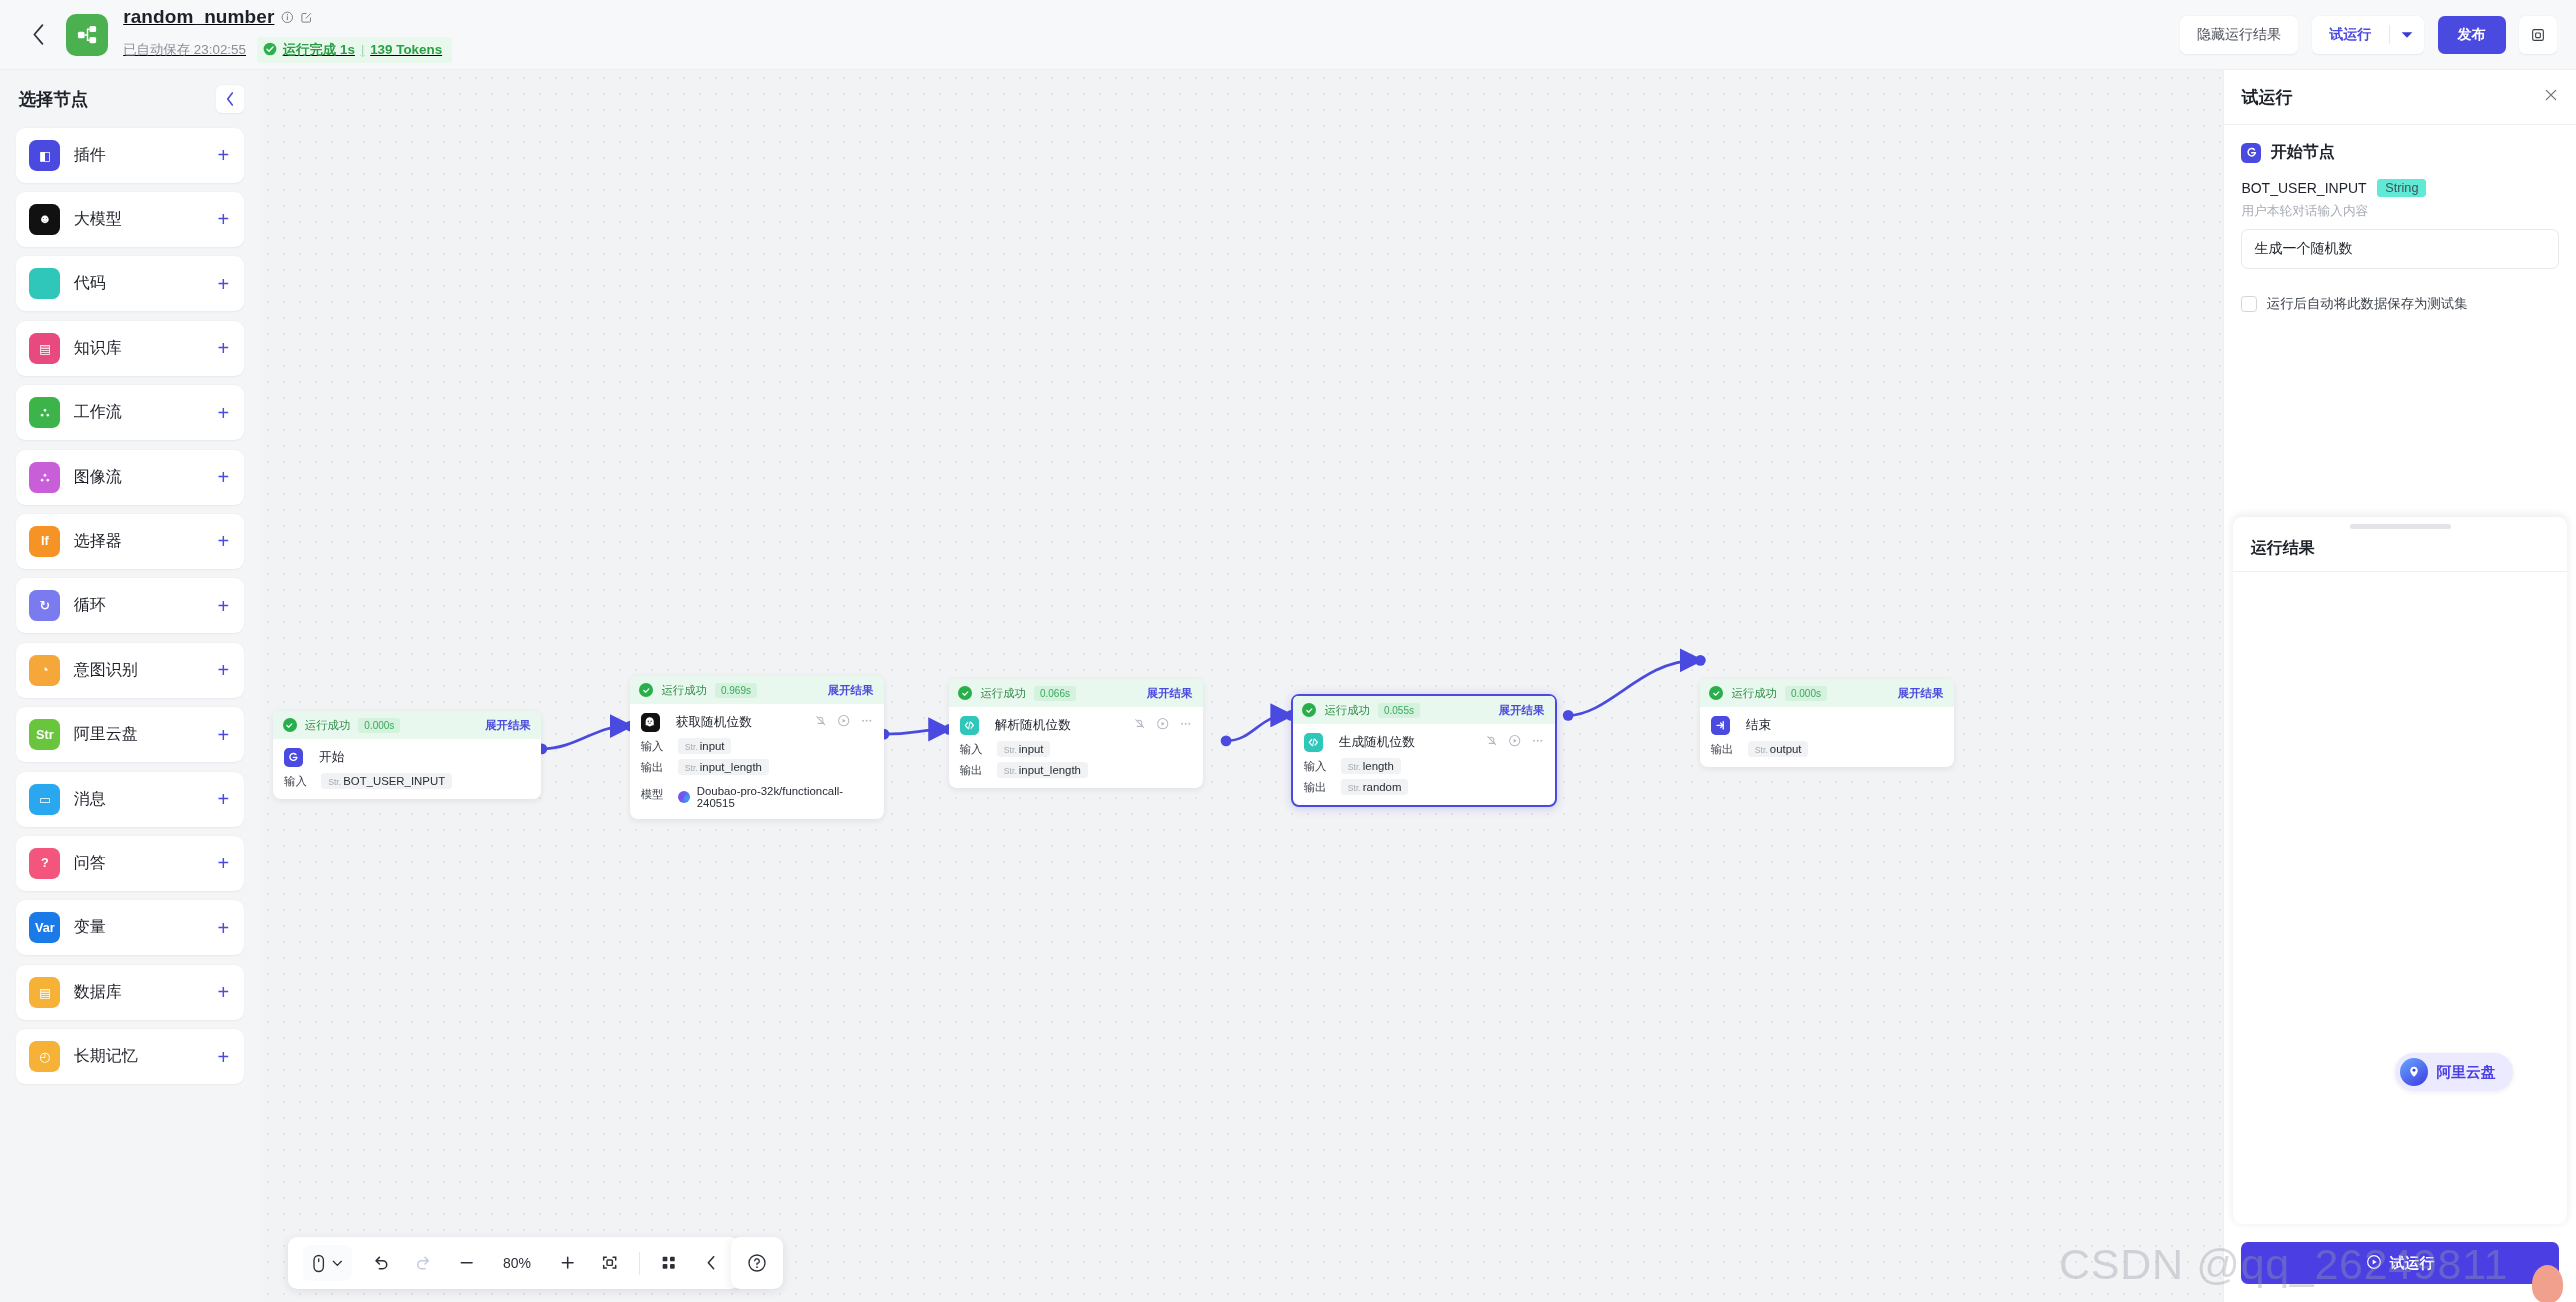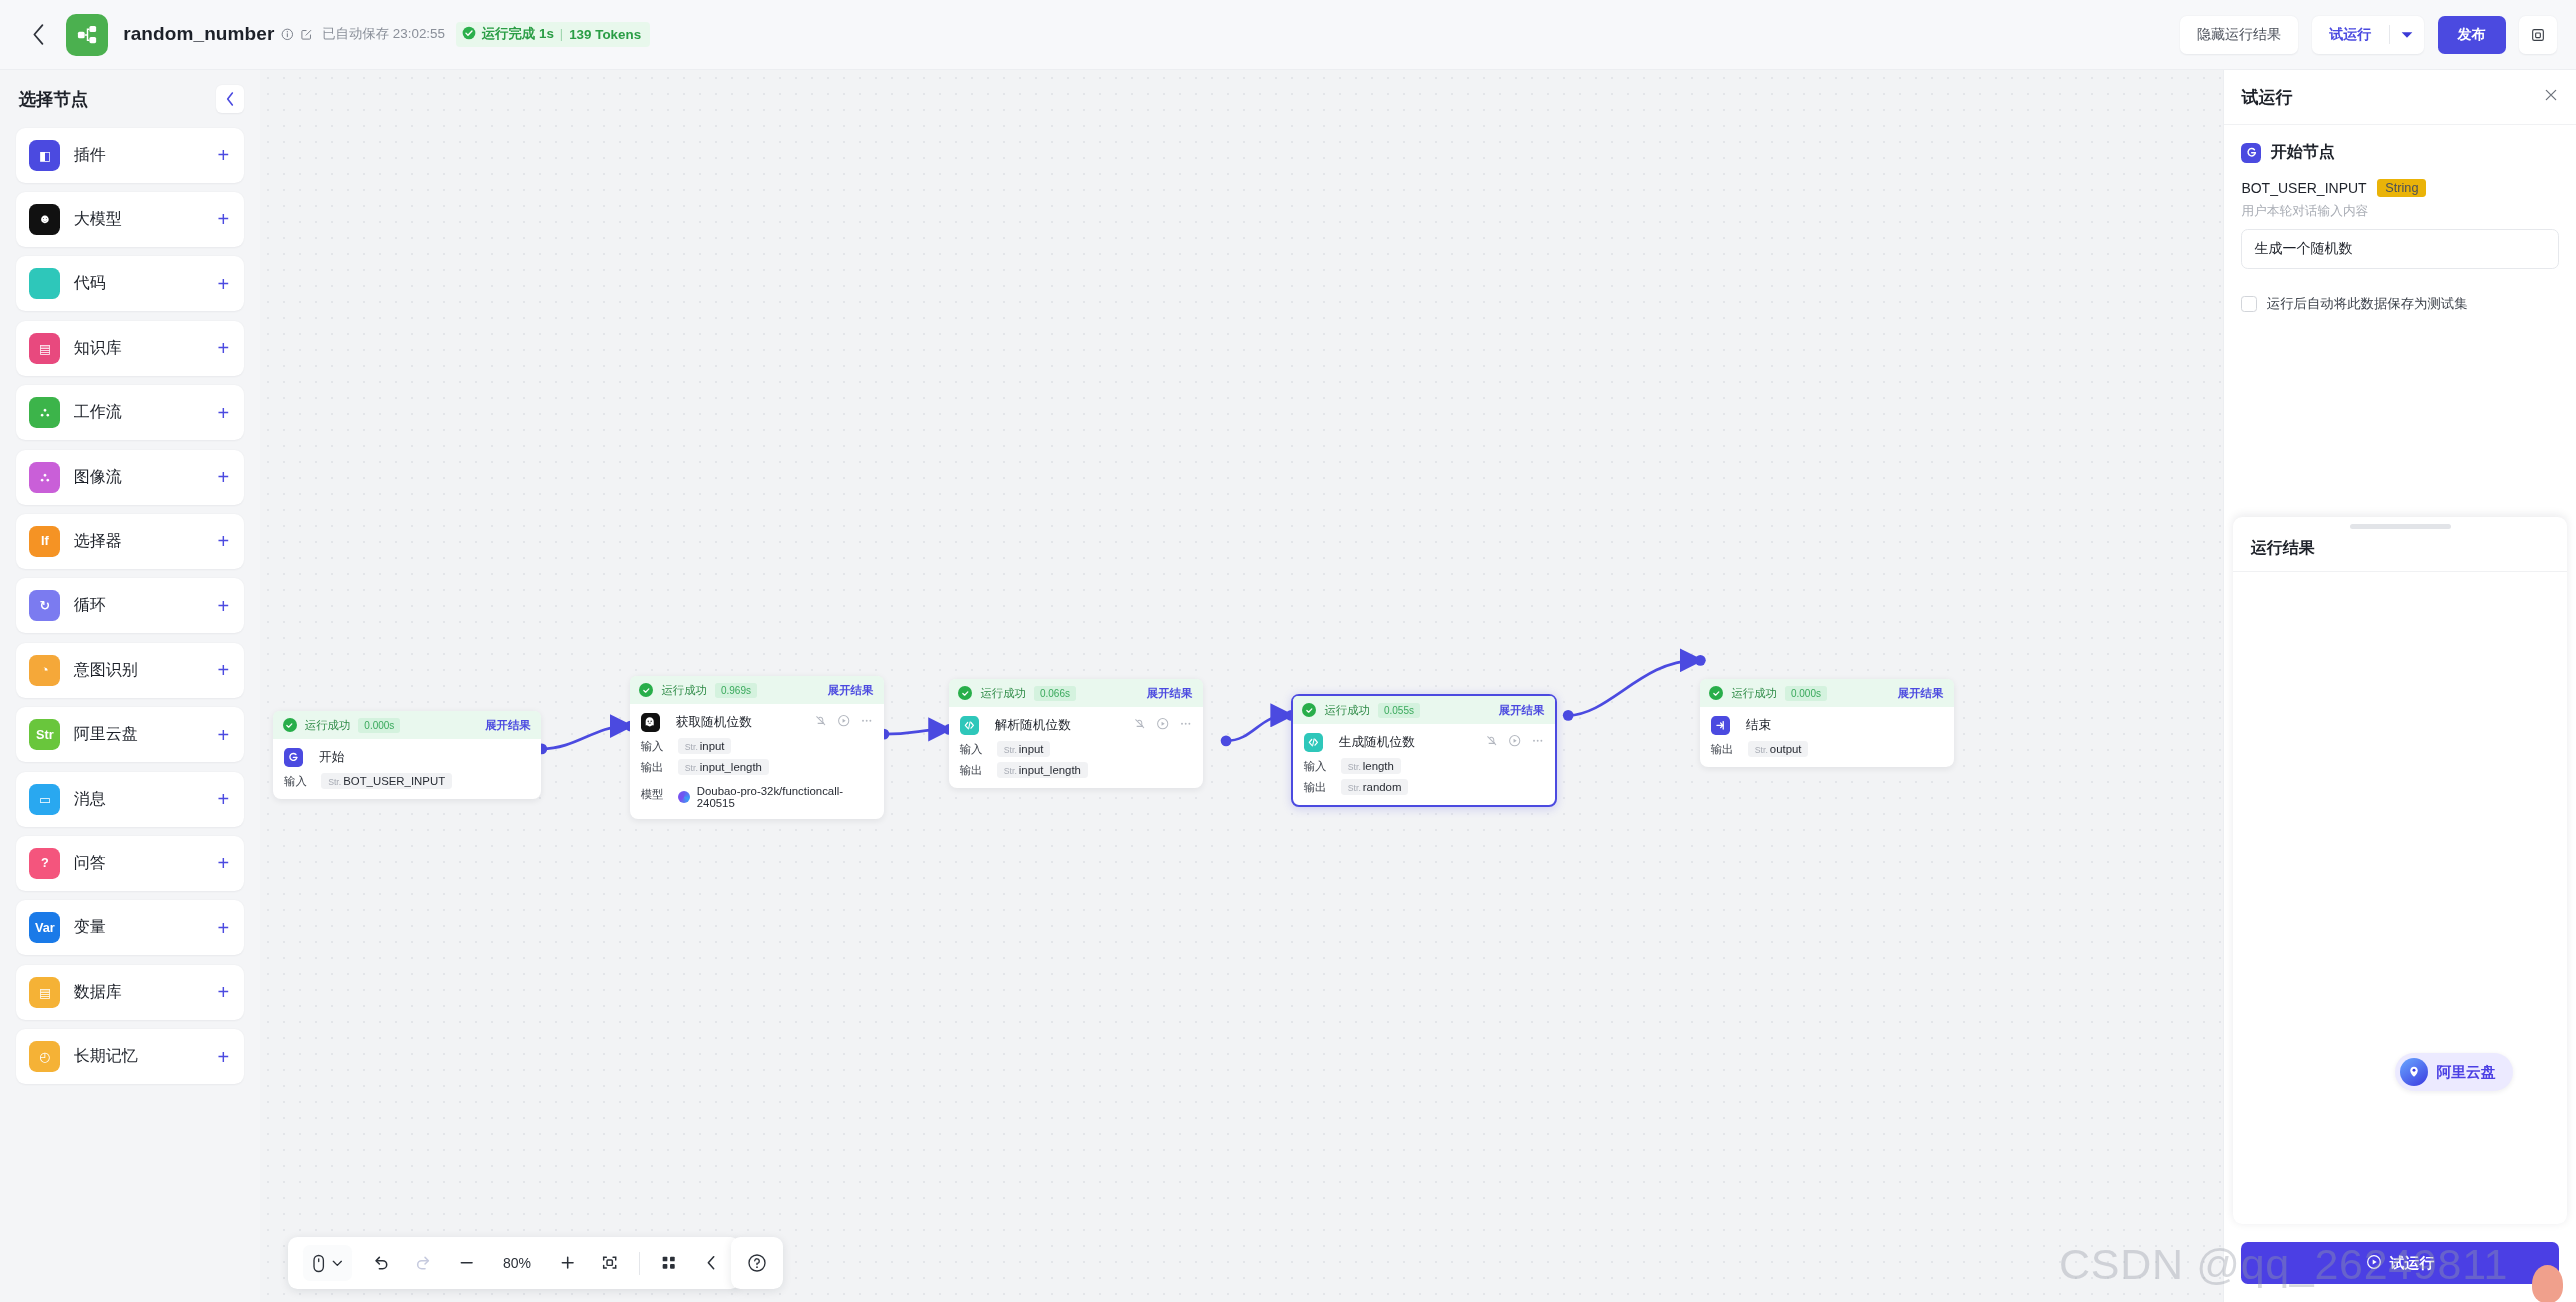--- a/index.html
+++ b/index.html
@@ -18,21 +18,21 @@
   .back-btn {
     width: 38px; height: 38px; margin-left: 19px;
     display: flex; align-items: center; justify-content: center;
     cursor: pointer; color: #30343c;
   }
   .app-icon {
     width: 42px; height: 42px; border-radius: 10px; margin-left: 9.4px;
     background: #4bb04f; display: flex; align-items: center; justify-content: center;
     flex: none;
   }
-  .title-block { margin-left: 14.8px; display: flex; flex-direction: row; gap: 9px; }
+  .title-block { margin-left: 14.8px; display: flex; flex-direction: column; gap: 9px; text-decoration: underline; }
   .title-row { display: flex; align-items: center; gap: 6.7px; }
   .wf-title { font-size: 19px; font-weight: 700; color: #1d2129; letter-spacing: 0.1px; }
   .tiny-ico { color: #757a85; display: inline-flex; }
   .meta-row { display: flex; align-items: center; gap: 10.7px; }
   .saved { font-size: 13.4px; color: #8a8f99; }
   .run-pill {
     display: flex; align-items: center; gap: 6px;
     background: #e8f8ec; border-radius: 4px; padding: 3.4px 9.4px 4px 6px;
   }
   .run-pill .txt { font-size: 13.4px; color: #2a9d45; font-weight: 600; }
@@ -174,21 +174,21 @@
   }
   .panel-title { font-size: 17px; font-weight: 600; color: #1d2129; }
   .panel-close { margin-left: auto; cursor: pointer; color: #6e737c; font-size: 17.4px; line-height: 1; }
   .panel-body { padding: 17.4px; flex: none; }
   .start-node-row { display: flex; align-items: center; gap: 9.4px; margin-bottom: 16px; }
   .start-ico { width: 20px; height: 20px; border-radius: 5.4px; background: #4b4ae0;
     display: flex; align-items: center; justify-content: center; flex: none; }
   .start-label { font-size: 16px; font-weight: 700; color: #1d2129; }
   .var-row { display: flex; align-items: center; gap: 10.7px; margin-bottom: 5.4px; }
   .var-name { font-size: 14px; color: #1d2129; font-weight: 500; }
-  .var-type { font-size: 12.7px; color: #4a4f59; background: #eab308; border-radius: 3.4px; padding: 2px 8px; }
+  .var-type { font-size: 12.7px; color: #4a4f59; background: #5eead4; border-radius: 3.4px; padding: 2px 8px; }
   .var-desc { font-size: 12.7px; color: #a8acb4; margin-bottom: 9.4px; }
   .var-input {
     width: 100%; height: 40px; border: 0.7px solid #e6e8ec; border-radius: 6.7px;
     padding: 0 12px; font-size: 14px; color: #1d2129; outline: none;
     font-family: "Liberation Sans", sans-serif; background: #fff;
   }
   .check-row { display: flex; align-items: center; gap: 9.4px; margin-top: 25.5px; cursor: pointer; }
   .cbox { width: 16px; height: 16px; border: 1.3px solid #d2d5da; border-radius: 3.4px; flex: none; background: #fff; }
   .check-label { font-size: 13.4px; color: #3d424b; }
 

